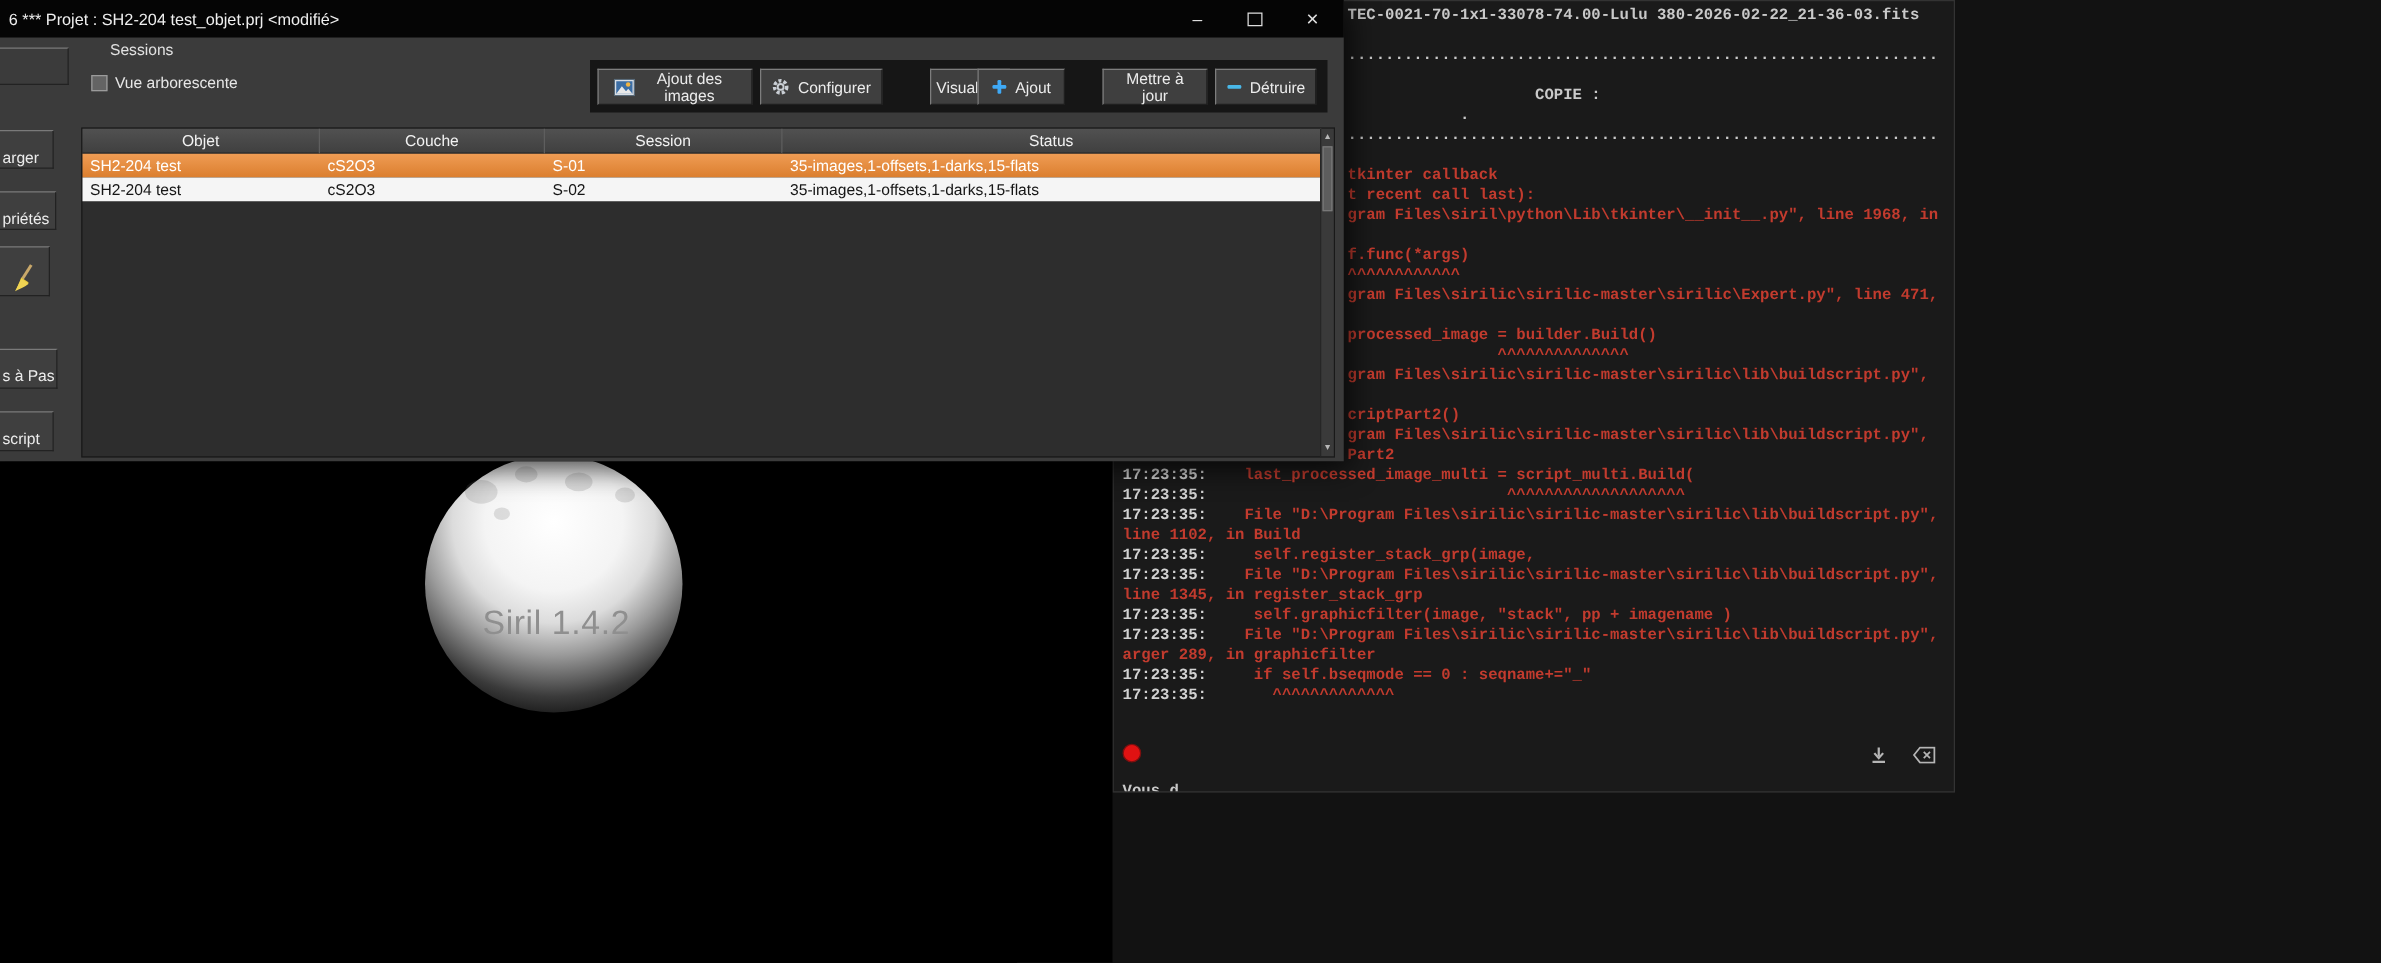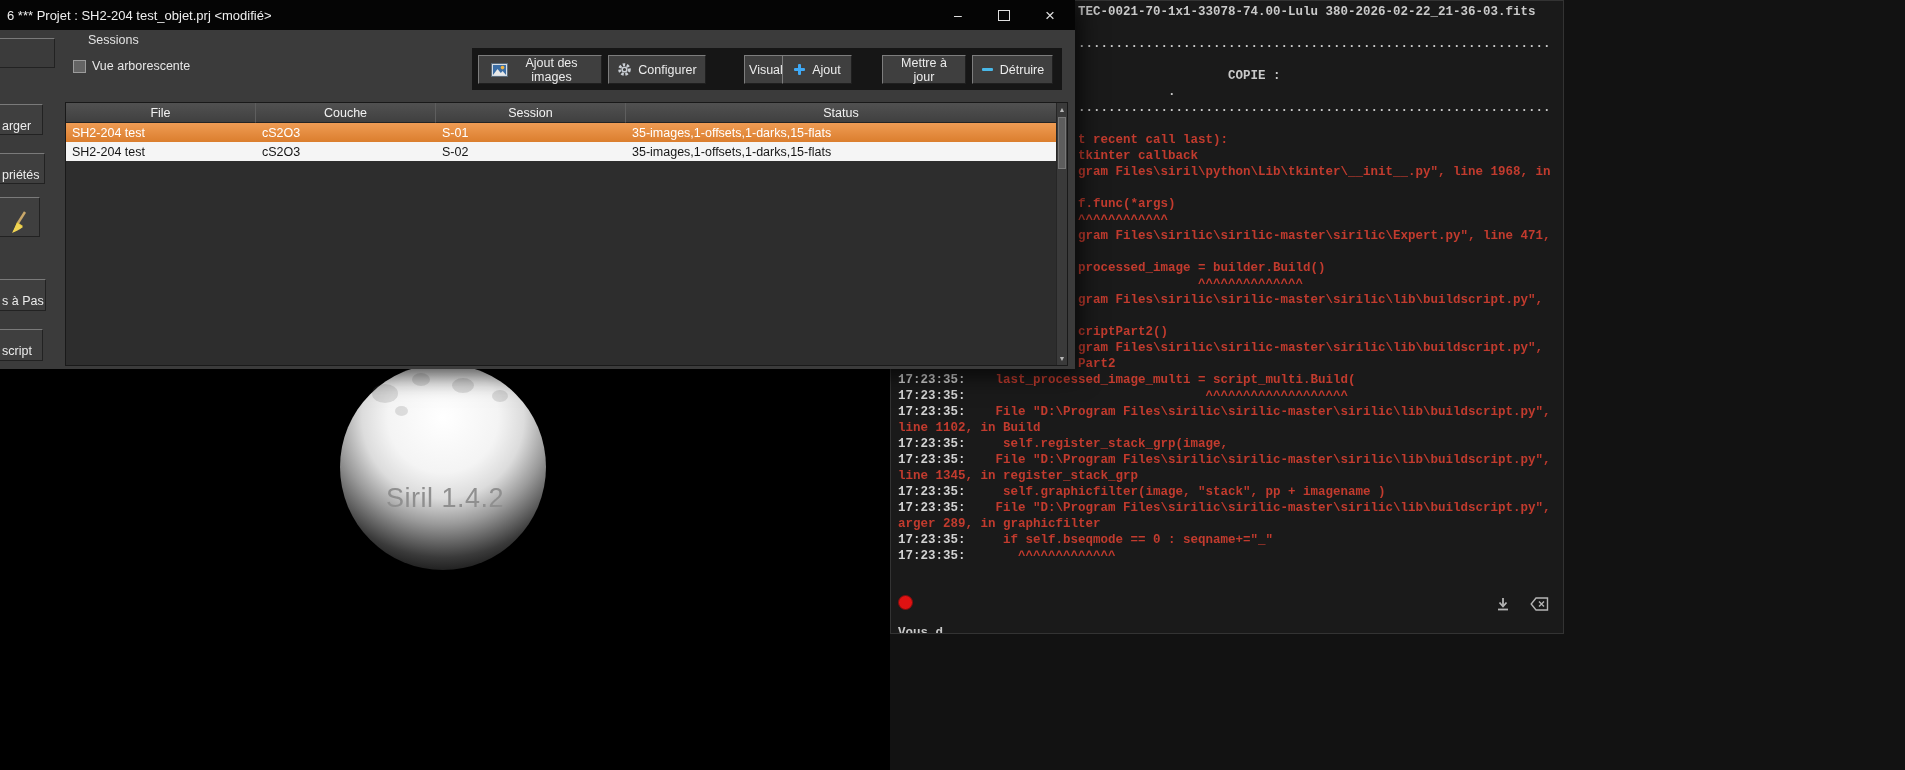--- a/index.html
+++ b/index.html
@@ -115,22 +115,22 @@
   <div id="console-window">
     <div id="console-lines">
         <div class="cline top"><span class="msg w">TEC-0021-70-1x1-33078-74.00-Lulu 380-2026-02-22_21-36-03.fits</span></div>
         <div class="cline top"><span class="msg w"></span></div>
         <div class="cline top"><span class="msg w">...............................................................</span></div>
         <div class="cline top"><span class="msg w"></span></div>
         <div class="cline top"><span class="msg w">                    COPIE :</span></div>
         <div class="cline top"><span class="msg w">            .</span></div>
         <div class="cline top"><span class="msg w">...............................................................</span></div>
         <div class="cline top"><span class="msg w"></span></div>
+        <div class="cline top"><span class="msg r">tkinter callback</span></div>
         <div class="cline top"><span class="msg r">t recent call last):</span></div>
-        <div class="cline top"><span class="msg r">tkinter callback</span></div>
         <div class="cline top"><span class="msg r">gram Files\siril\python\Lib\tkinter\__init__.py", line 1968, in</span></div>
         <div class="cline top"><span class="msg r"></span></div>
         <div class="cline top"><span class="msg r">f.func(*args)</span></div>
         <div class="cline top"><span class="msg r">^^^^^^^^^^^^</span></div>
         <div class="cline top"><span class="msg r">gram Files\sirilic\sirilic-master\sirilic\Expert.py", line 471,</span></div>
         <div class="cline top"><span class="msg r"></span></div>
         <div class="cline top"><span class="msg r">processed_image = builder.Build()</span></div>
         <div class="cline top"><span class="msg r">                ^^^^^^^^^^^^^^</span></div>
         <div class="cline top"><span class="msg r">gram Files\sirilic\sirilic-master\sirilic\lib\buildscript.py",</span></div>
         <div class="cline top"><span class="msg r"></span></div>
@@ -272,21 +272,21 @@
             <svg width="13" height="13" viewBox="0 0 13 13">
               <rect x="1" y="5" width="11" height="3" rx="1" fill="#49b8e8"></rect>
             </svg>
           </span>
           <span class="btn-label">Détruire</span>
         </button>
       </div>
 
     <div id="sessions-table">
       <div id="table-header">
-          <div class="t-hcell">File</div>
+          <div class="t-hcell">Objet</div>
           <div class="t-hcell">Couche</div>
           <div class="t-hcell">Session</div>
           <div class="t-hcell">Status</div>
         </div>
       <div id="table-body">
           <div class="t-row selected">
             <div class="t-cell">SH2-204 test</div>
             <div class="t-cell">cS2O3</div>
             <div class="t-cell">S-01</div>
             <div class="t-cell">35-images,1-offsets,1-darks,15-flats</div>

